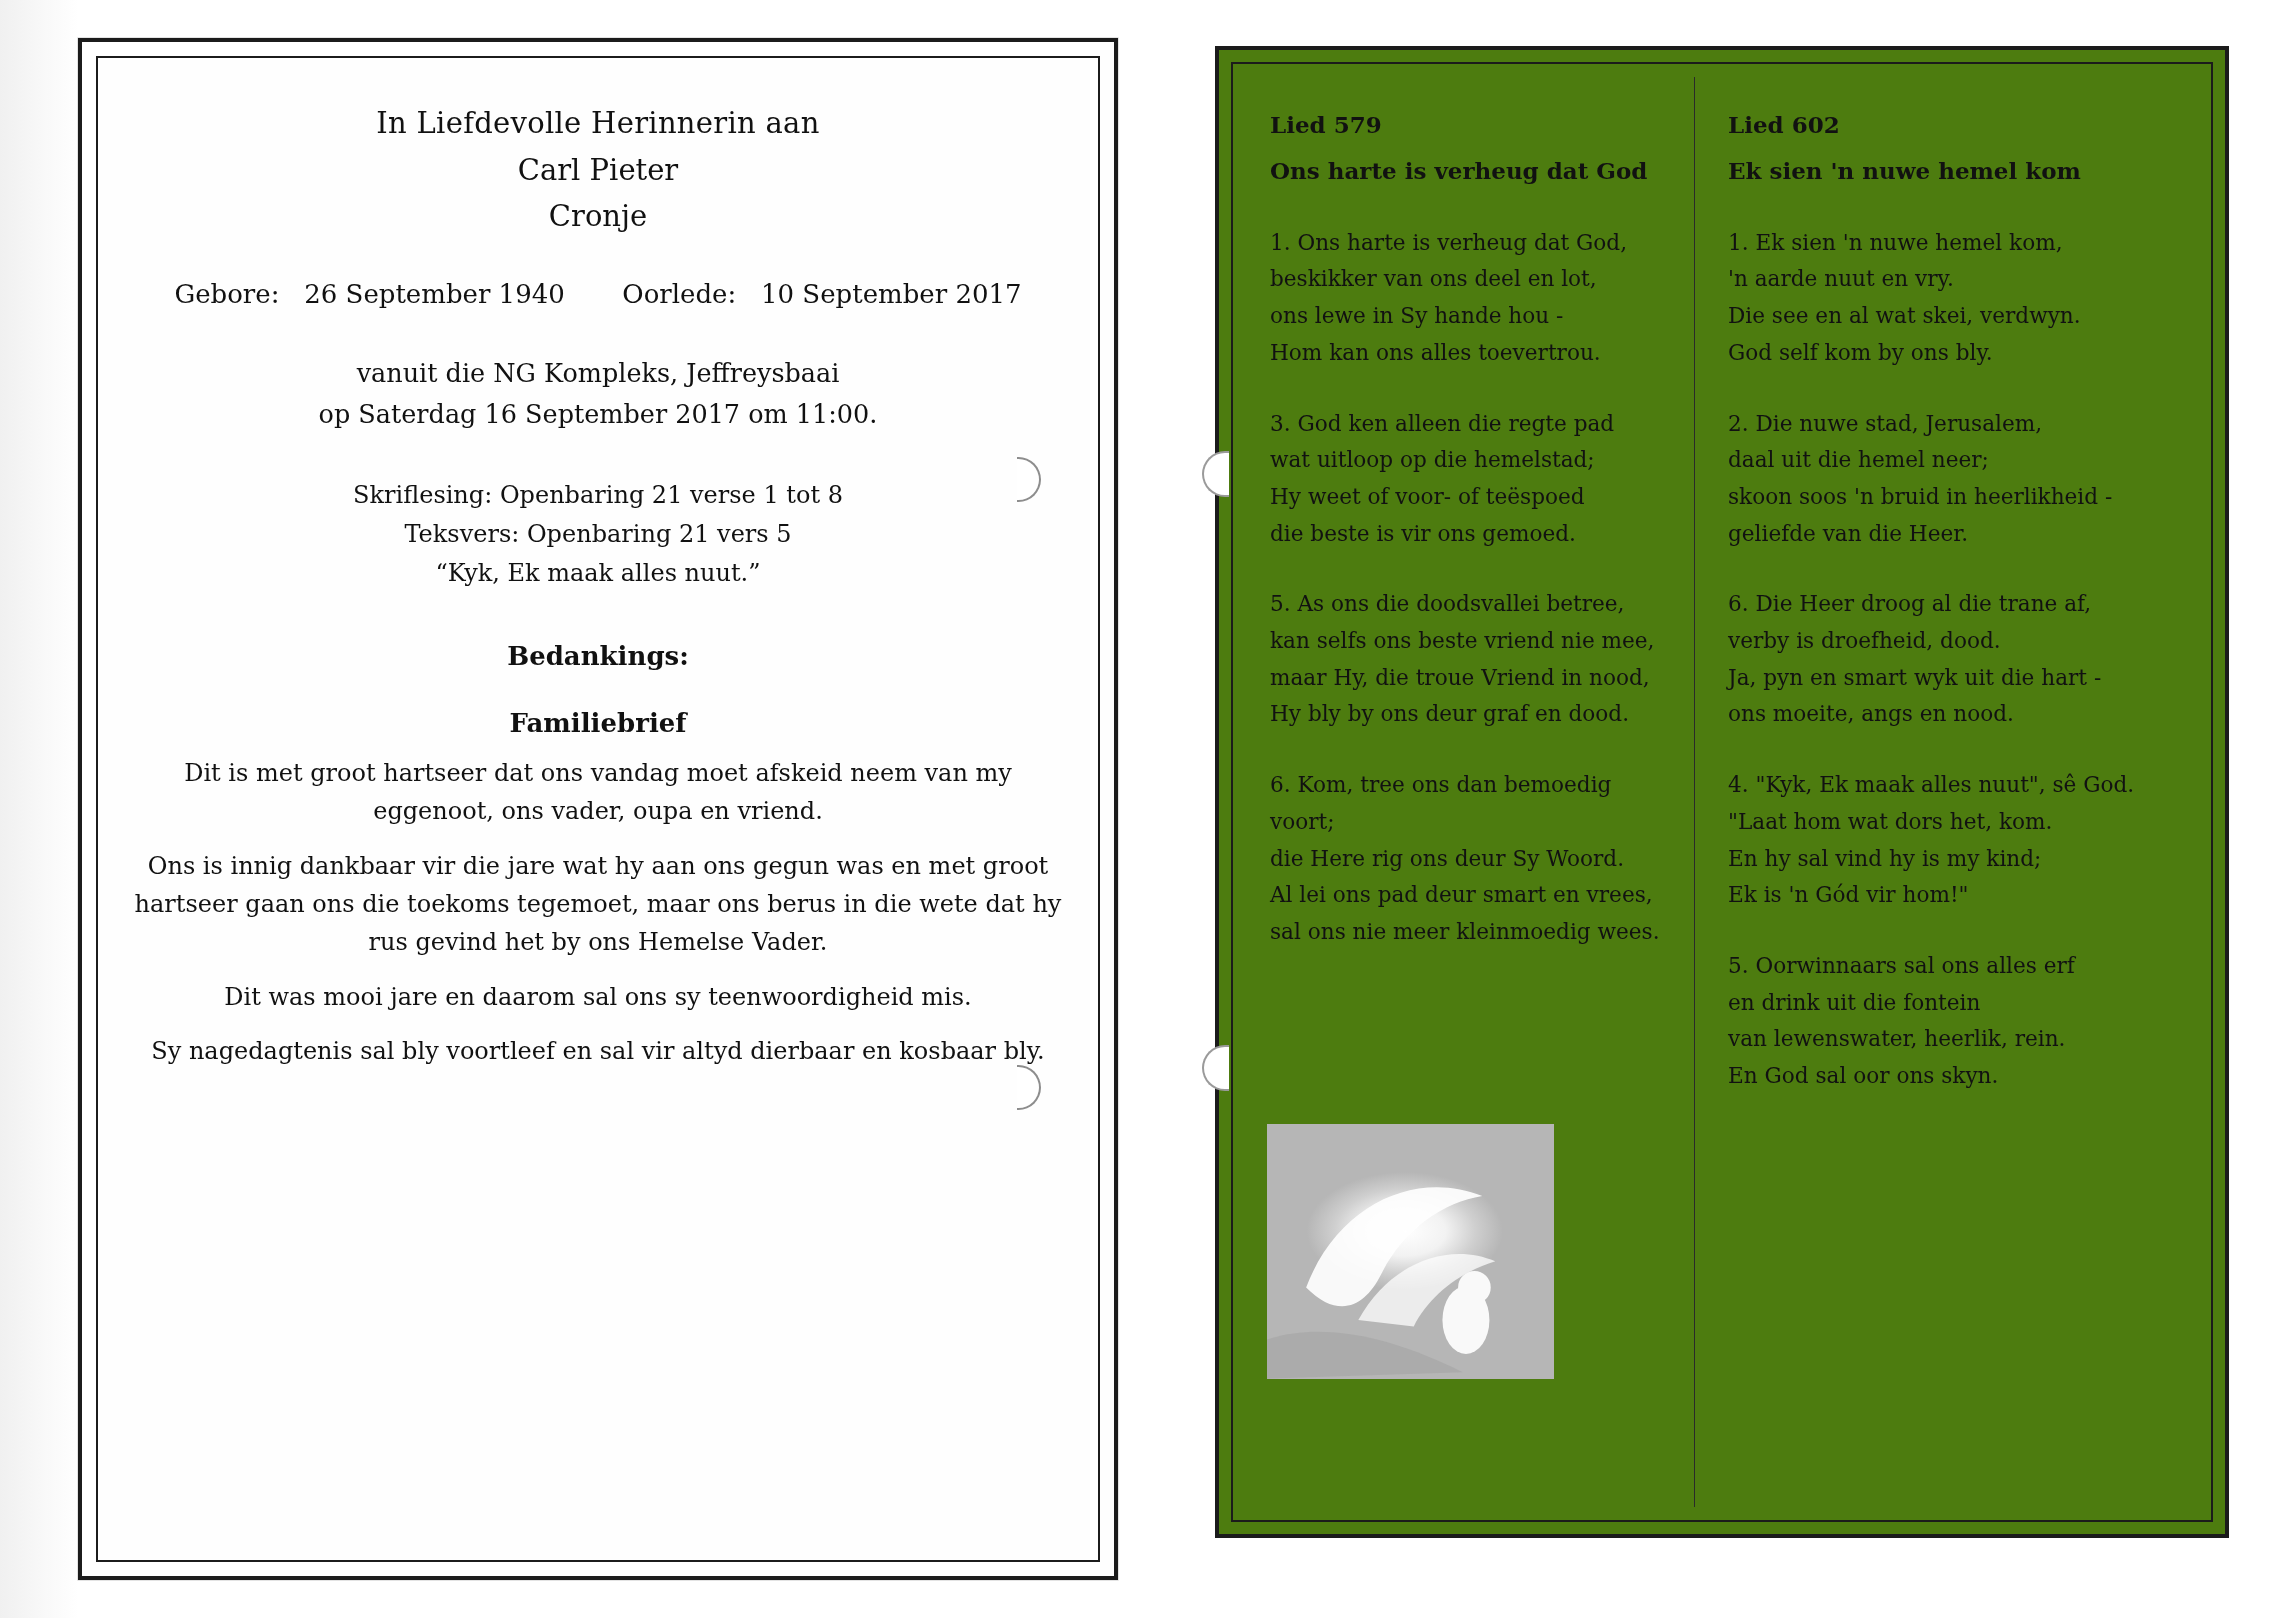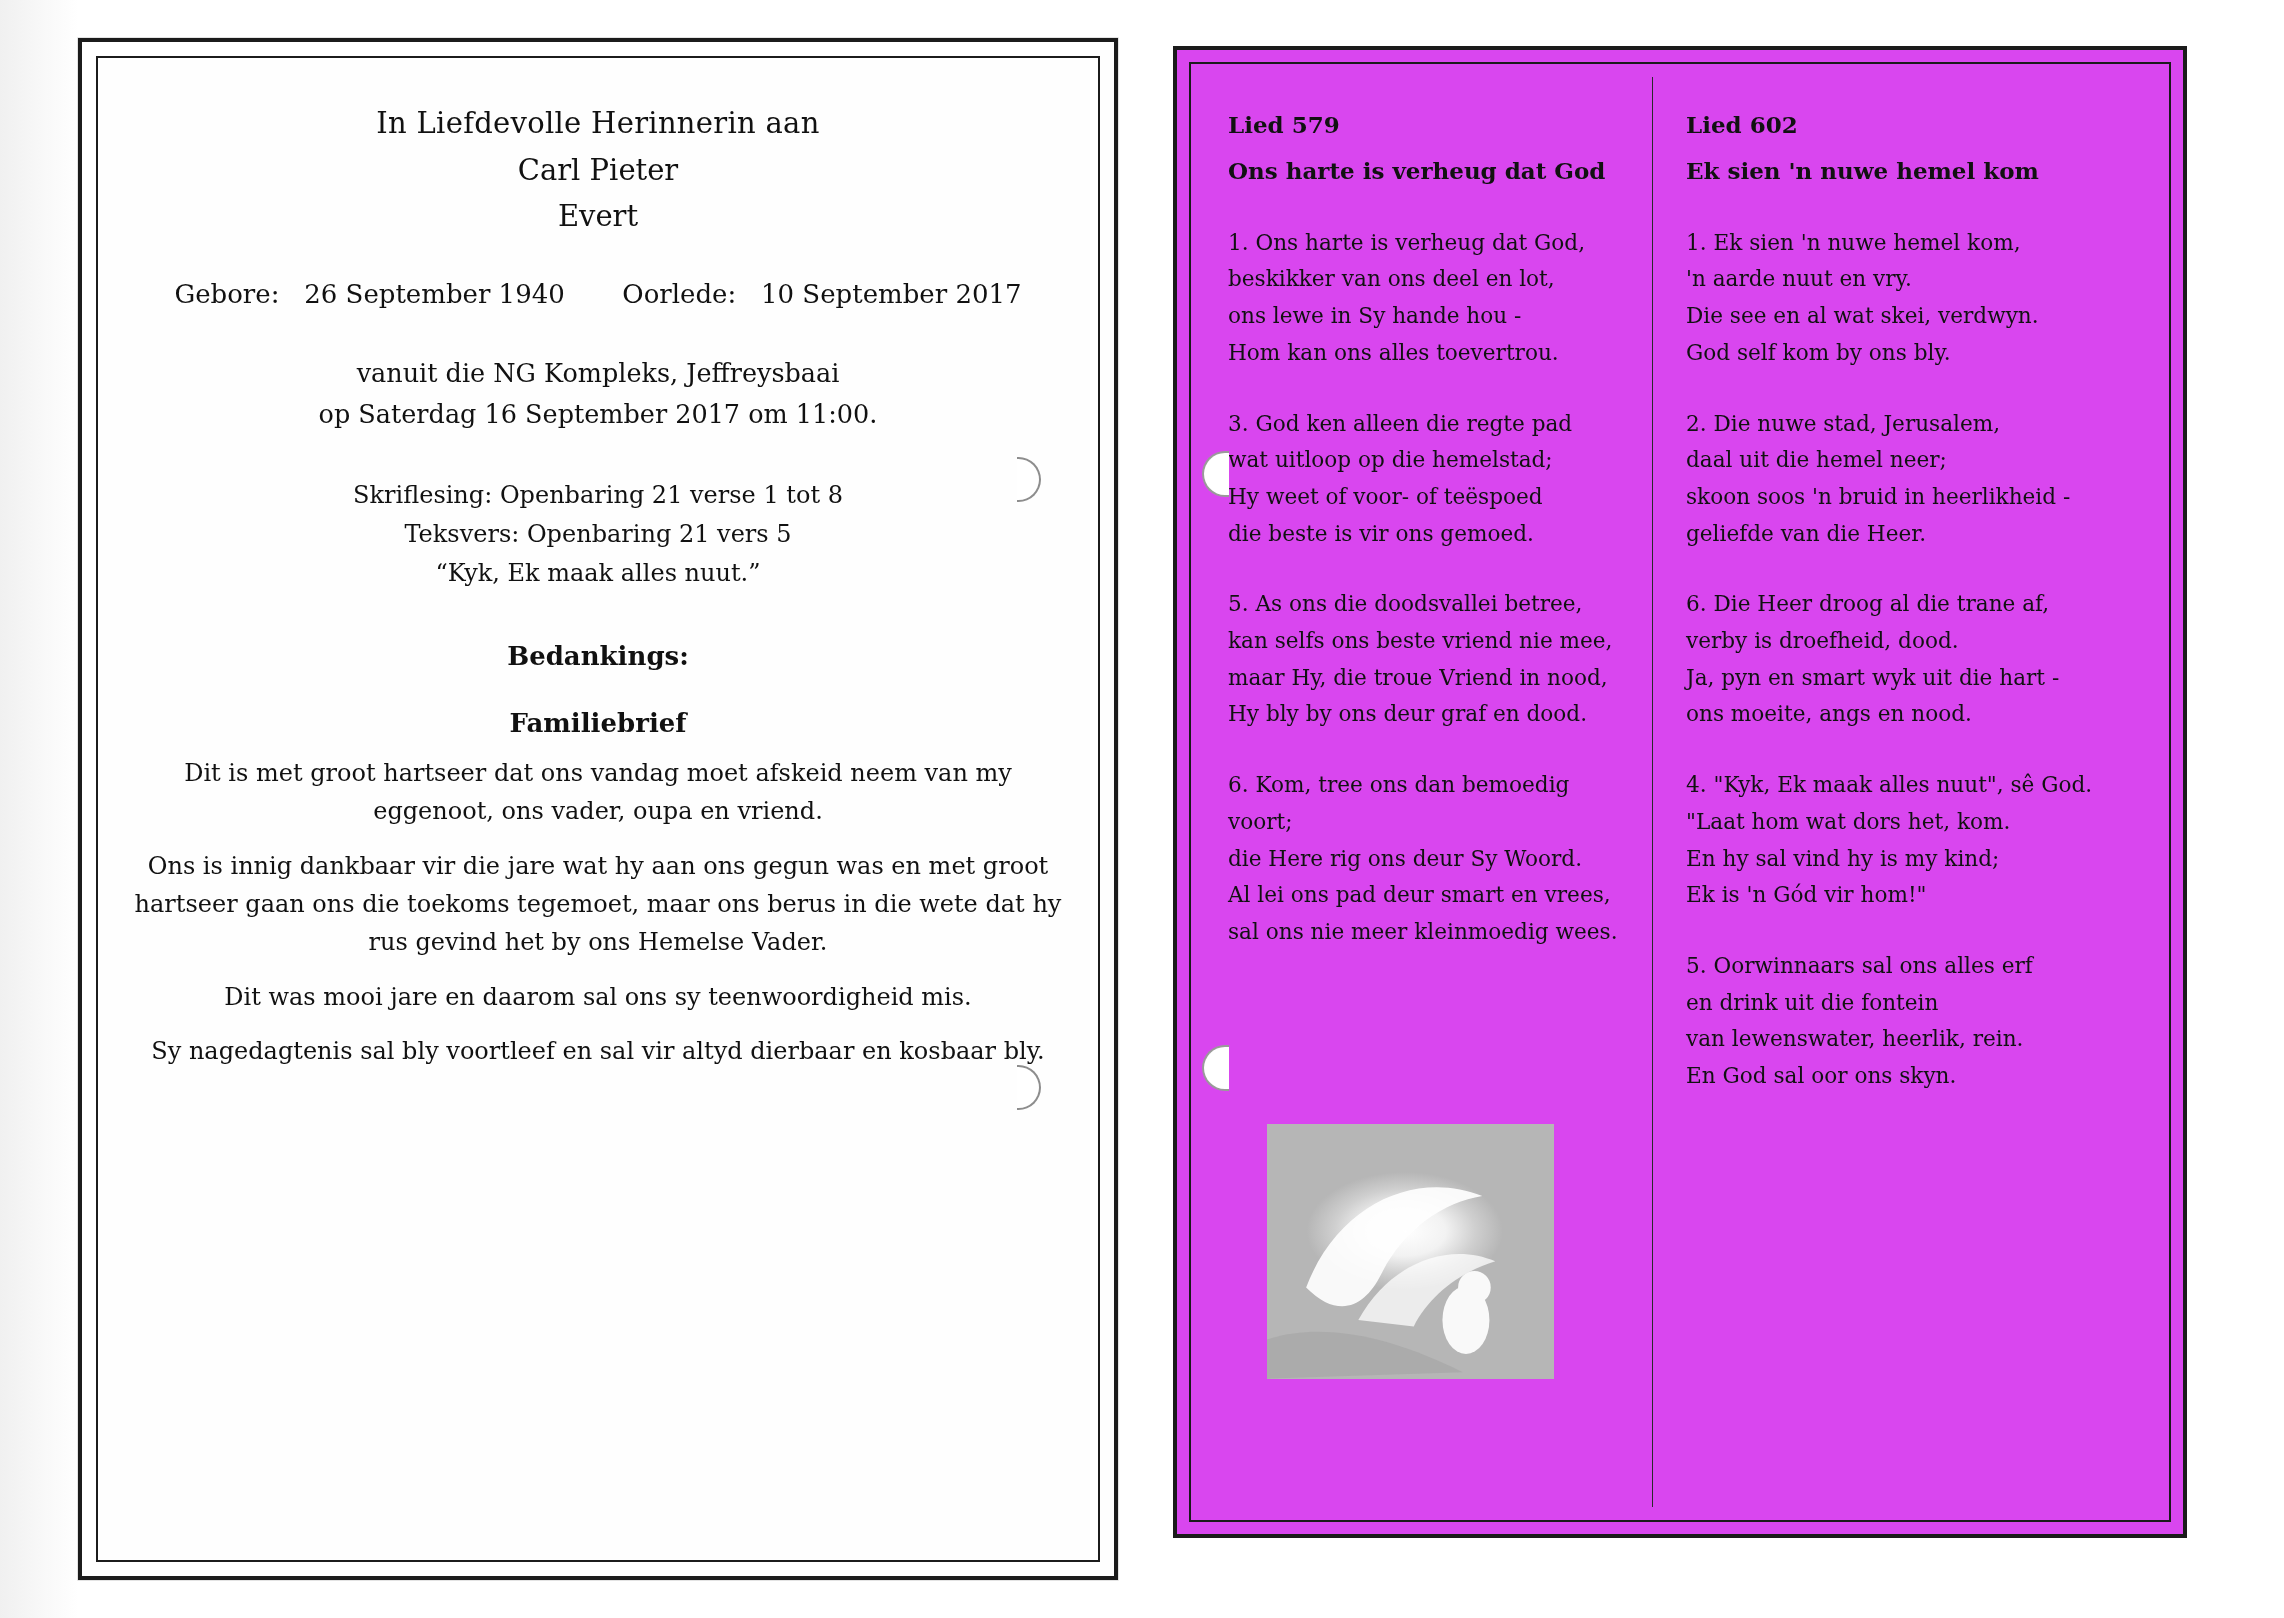--- a/index.html
+++ b/index.html
@@ -106,25 +106,25 @@
     border-left: none;
     border-radius: 0 26px 26px 0;
     background: #ffffff;
   }
   .hole-l1 { left: 1017px; top: 457px; }
   .hole-l2 { left: 1017px; top: 1065px; }
 
   
   .leaf-right {
     position: absolute;
-    left: 1173px;
+    left: 1215px;
     top: 46px;
     width: 1006px;
     height: 1484px;
-    background: #d946ef;
+    background: #4d7c0f;
     border: 4.6px solid #1b1b1b;
   }
   .leaf-right-inner {
     position: absolute;
     left: 11.8px;
     top: 11.8px;
     right: 11.8px;
     bottom: 11.8px;
     border: 2px solid #1b1b1b;
   }
@@ -191,21 +191,21 @@
 <div class="page">
 
   <div class="edge-shadow"></div>
 
   <div class="leaf-left">
     <div class="leaf-left-inner"></div>
 
     <div class="left-content">
       <div class="ttl">In Liefdevolle Herinnerin aan</div>
       <div class="name1">Carl Pieter</div>
-      <div class="name2">Evert</div>
+      <div class="name2">Cronje</div>
 
       <div class="dates">
         <span>Gebore:</span>
         <span>&nbsp;</span>
         <span>26 September 1940</span>
         <span class="gap"></span>
         <span>Oorlede:</span>
         <span>&nbsp;</span>
         <span>10 September 2017</span>
       </div>

